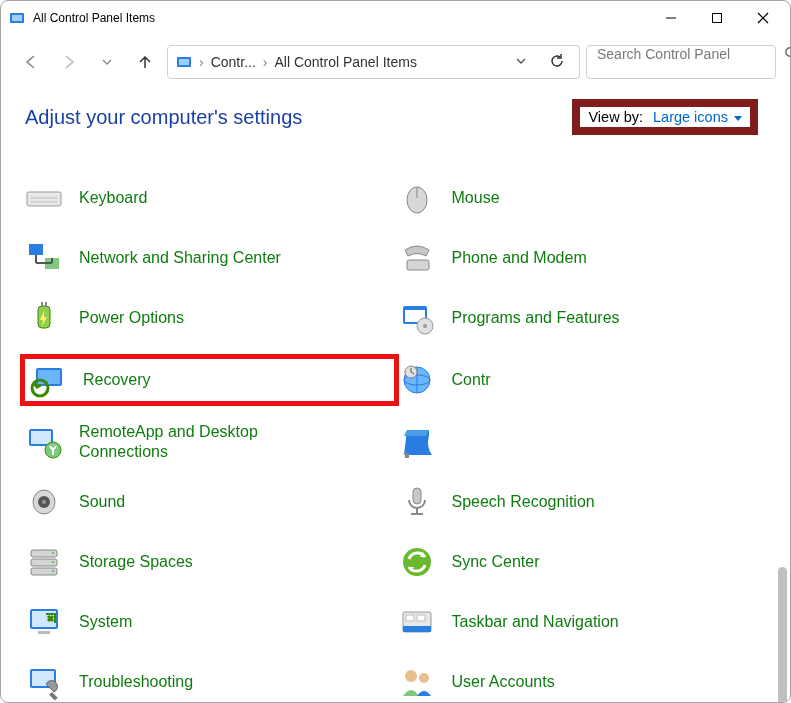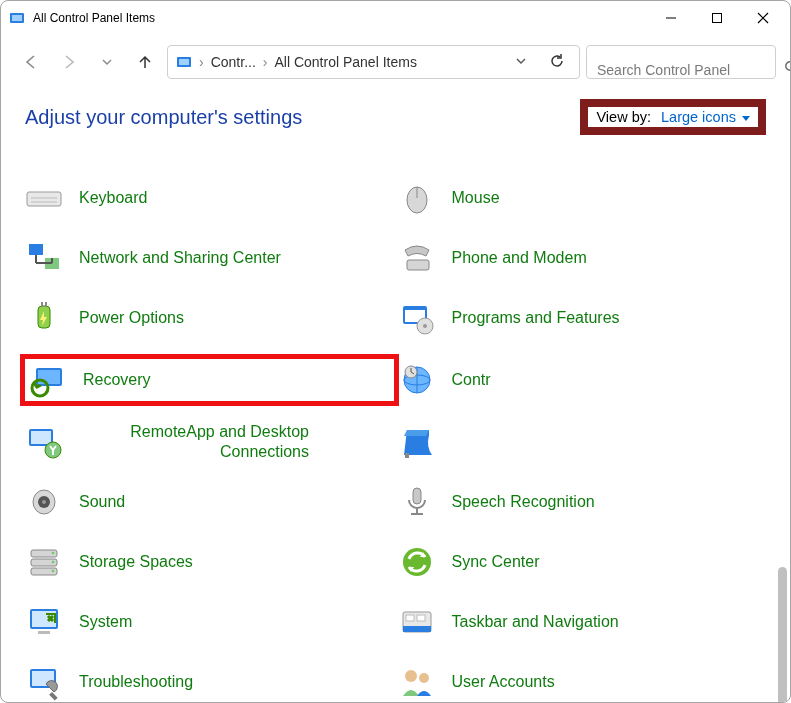--- a/index.html
+++ b/index.html
@@ -17,34 +17,34 @@
   .toolbar { height:54px; display:flex; align-items:center; padding:0 14px; gap:6px; }
   .navbtn { width:32px; height:32px; display:flex; align-items:center; justify-content:center; color:#555; }
   .navbtn.disabled { color:#b0b0b0; }
 
   .breadcrumb-box { flex:1; height:34px; border:1px solid #cfcfcf; border-radius:4px; display:flex; align-items:center; padding:0 8px; gap:4px; font-size:14px; color:#333; }
   .bc-icon { width:16px; height:16px; display:inline-block; }
   .bc-sep { color:#888; margin:0 3px; }
   .bc-chev { margin-left:auto; color:#555; padding:0 6px;}
   .bc-refresh { margin-left:6px; color:#333; padding:0 6px;}
 
-  .searchbox { width:190px; height:34px; border:1px solid #cfcfcf; border-radius:4px; display:flex; align-items:flex-end; padding:0 10px; color:#888; font-size:14px; gap:6px; }
+  .searchbox { width:190px; height:34px; border:1px solid #cfcfcf; border-radius:4px; display:flex; align-items:flex-start; padding:0 10px; color:#888; font-size:14px; gap:6px; }
   .searchbox input { border:none; outline:none; flex:1; font-size:14px; color:#333; background:transparent; }
   .searchbox input::placeholder { color:#7a7a7a; }
 
   
-  .heading-row { display:flex; align-items:center; padding:10px 24px 6px 24px; }
+  .heading-row { display:flex; align-items:center; padding:10px 32px 6px 24px; }
   .heading-row h1 { font-size:20px; font-weight:400; color:#1a3fa6; }
   .heading-row .viewby-wrap { margin-left:auto; display:flex; align-items:center; gap:10px; border:8px solid #7f1d1d; padding:2px 8px; }
   .viewby-label { font-size:14.5px; color:#000; }
   .viewby-value { font-size:14.5px; color:#0066cc; }
   .viewby-caret { width:0;height:0;border-left:4px solid transparent;border-right:4px solid transparent;border-top:5px solid #0066cc; display:inline-block; margin-left:2px; vertical-align:middle;}
 
   
-  .main { position:absolute; top:172px; left:0; right:0; bottom:0; overflow:hidden;text-align:right;}
+  .main { position:absolute; top:172px; left:0; right:0; bottom:0; overflow:hidden;}
   .grid { display:grid; grid-template-columns: 1fr 1fr; column-gap:0; row-gap:18px; padding:4px 22px 10px 22px; }
   .item { display:flex; align-items:center; gap:14px; cursor:default; }
   .item .ic { width:42px; height:42px; display:flex; align-items:center; justify-content:center; flex-shrink:0; }
   .item .lbl { font-size:16px; color:#107c10; line-height:1.25; max-width:230px;}
   .item.highlight { outline:5px solid #e11; outline-offset:-2px; padding:2px 4px; }
 
   
   .scrollbar { position:absolute; right:3px; top:394px; width:9px; height:186px; background:#c0c0c0; border-radius:5px; }
 
 </style>

